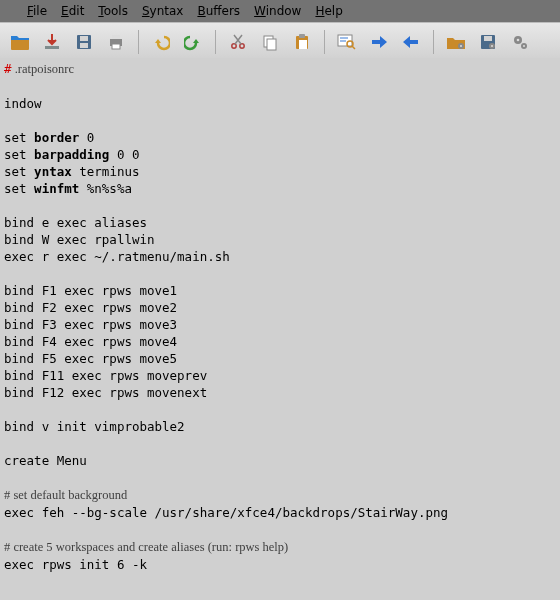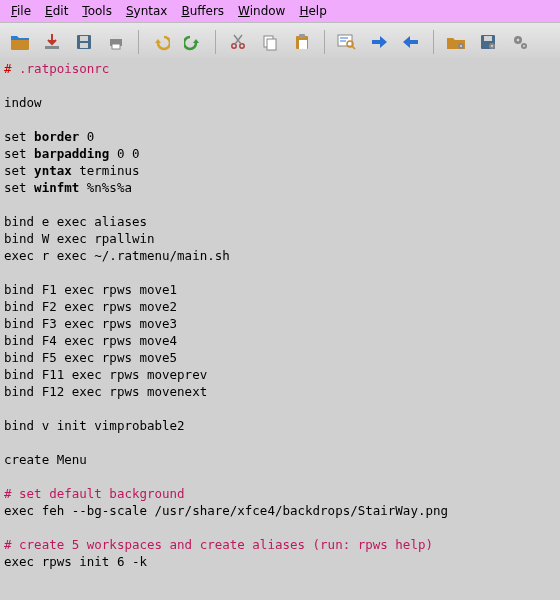--- a/index.html
+++ b/index.html
@@ -1,30 +1,30 @@
 <!DOCTYPE html>
 <html><head>
 <meta charset="utf-8">
 <style>
   html,body{margin:0;padding:0;width:560px;height:600px;overflow:hidden;
     font-family:"DejaVu Sans","Liberation Sans",sans-serif;font-size:12px;
     background:#d6d6d6;color:#000;}
-  .menubar{display:flex;align-items:center;height:22px;padding:0 4px;
-    background:#f0abfc;border-bottom:1px solid #bcbcbc;}
+  .menubar{display:flex;align-items:center;height:22px;padding:0 20px;
+    background:#737373;border-bottom:1px solid #bcbcbc;}
   .menubar .mitem{padding:2px 7px;cursor:default;}
   .menubar .mitem u{text-decoration:underline;}
   .toolbar{display:flex;align-items:center;height:34px;padding:2px 4px;
     background:linear-gradient(#e8e8e8,#d0d0d0);border-bottom:1px solid #a8a8a8;}
   .tbtn{width:28px;height:28px;margin:0 1px;display:flex;align-items:center;
     justify-content:center;border:1px solid transparent;border-radius:3px;}
   .sep{width:1px;height:24px;background:#aaa;margin:0 6px;}
   .editor{position:absolute;top:58px;left:0;right:0;bottom:0;background:#d0d0d0;
     font-family:"DejaVu Sans Mono","Liberation Mono",monospace;font-size:12.5px;
     line-height:17px;padding:2px 4px;white-space:pre;color:#000;}
-  .c-comment{color:#be185d;}
+  .c-comment{color:#404040;font-family:Liberation Serif, serif;}
   .c-red{color:#d00000;}
   .c-kw{color:#000000;font-weight:bold;}
   svg{display:block;}
 </style>
 </head>
 <body>
 
 <div class="menubar">
   <div class="mitem"><u>F</u><span></span>ile</div>
   <div class="mitem"><u>E</u>dit</div>

